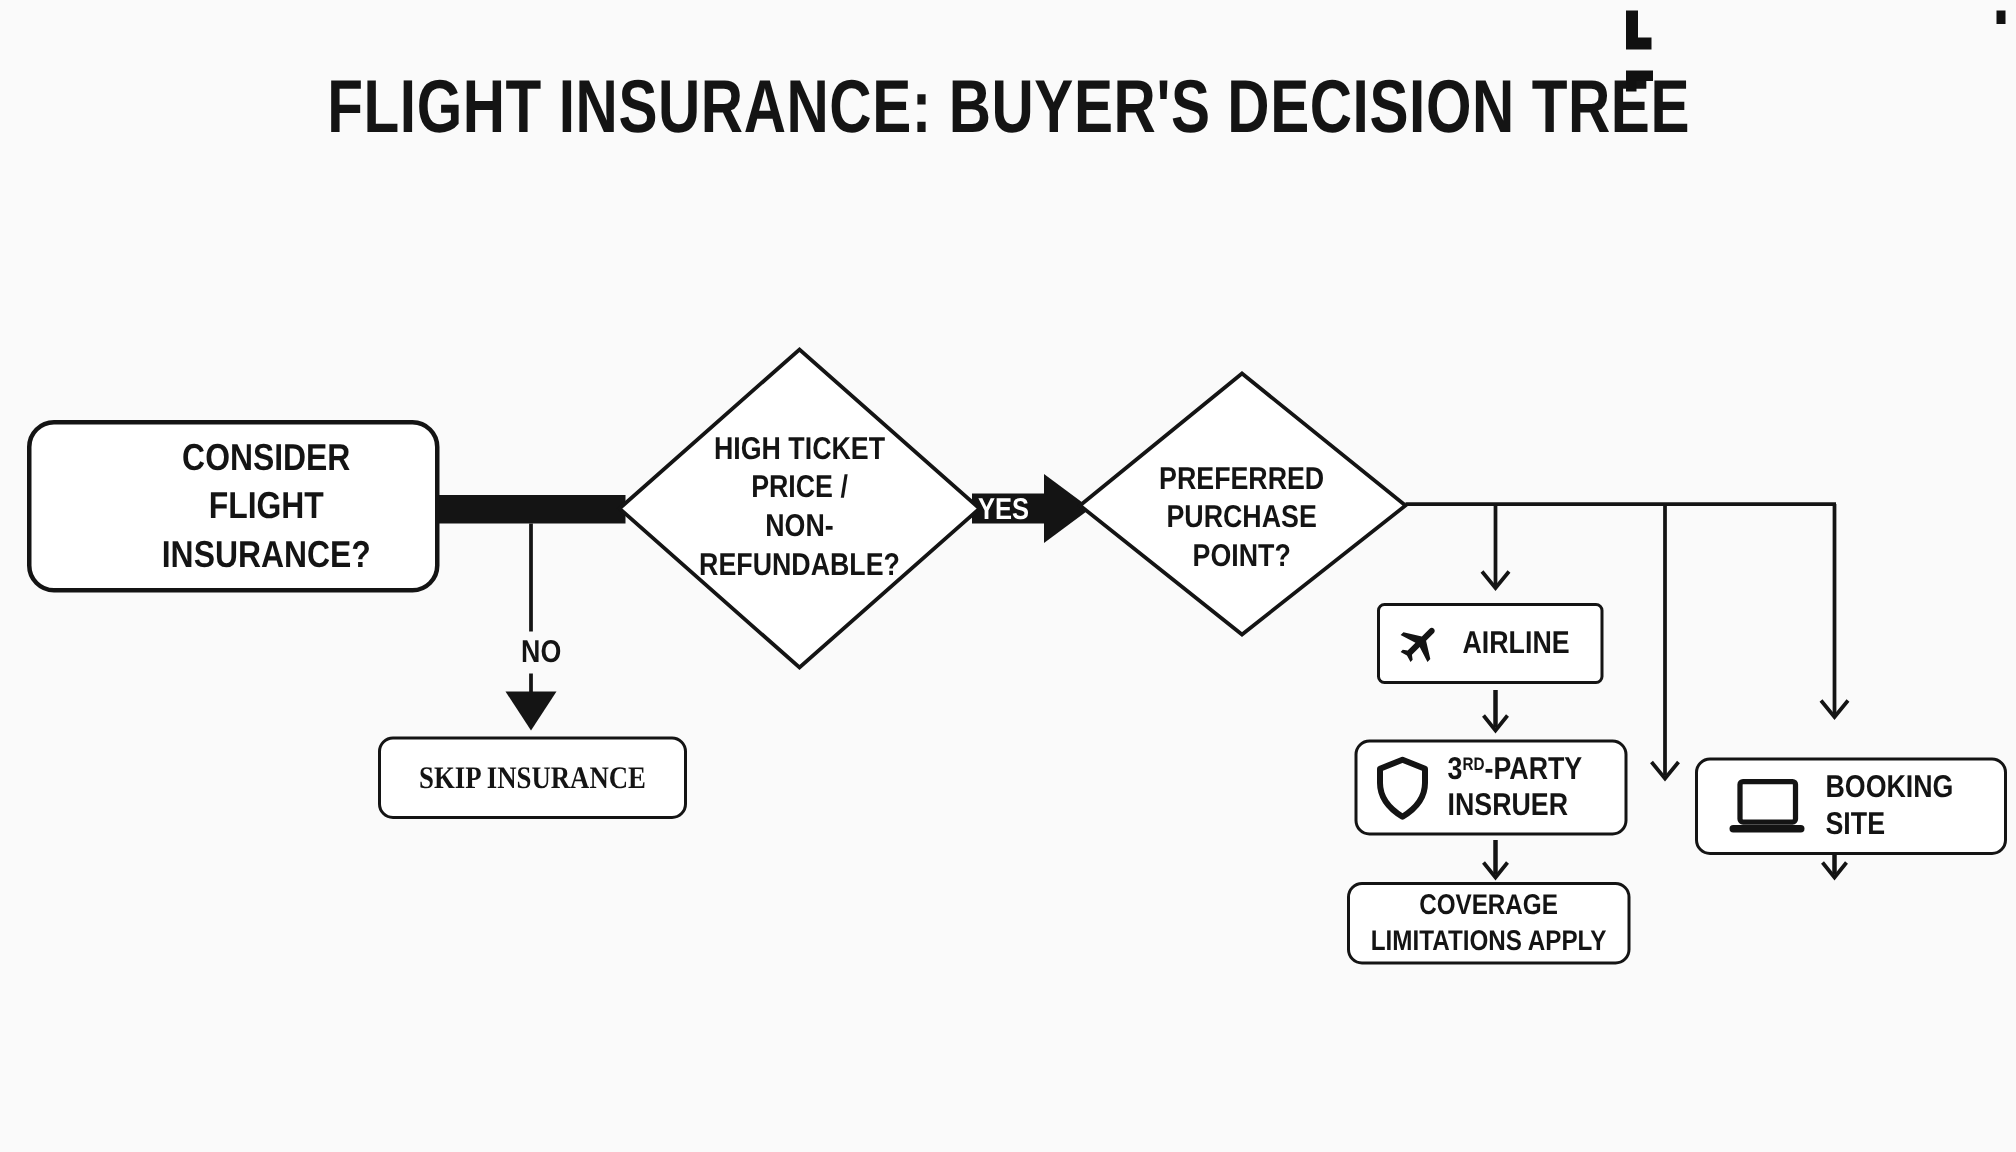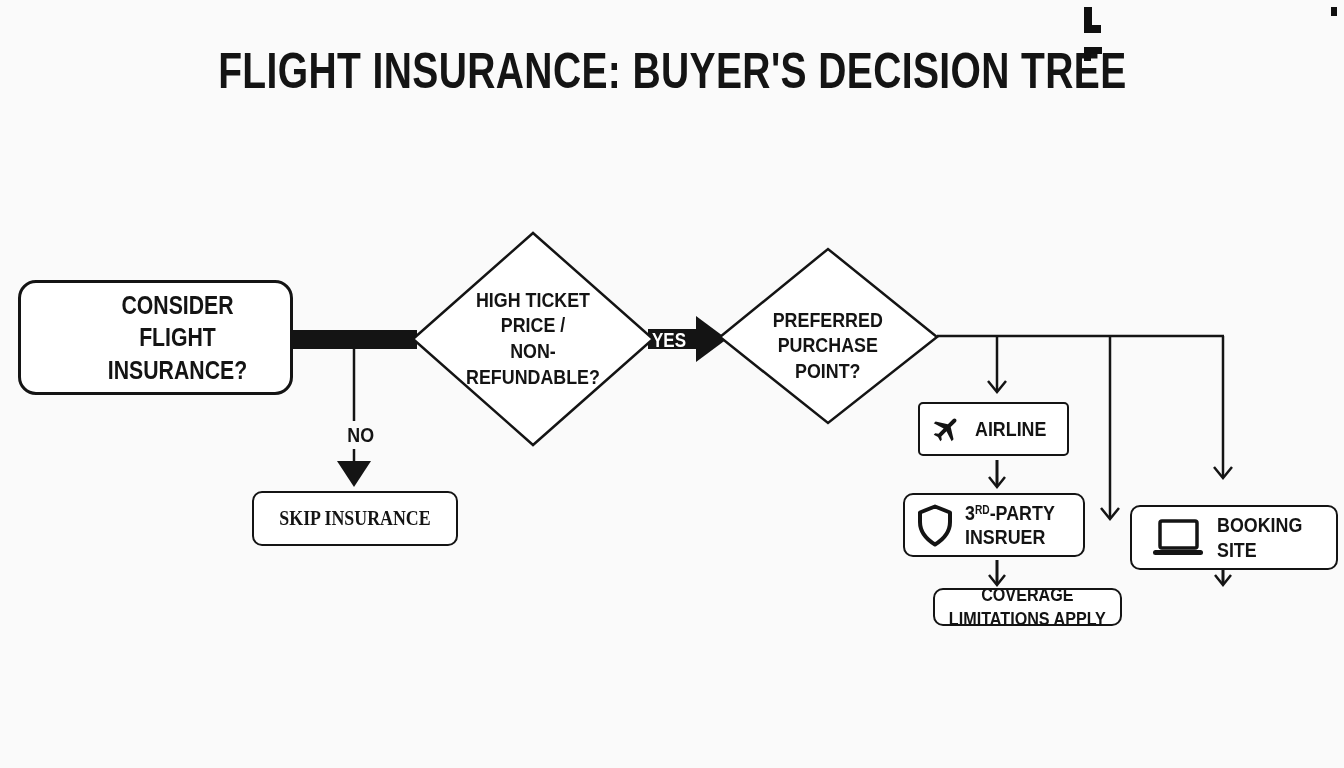--- a/index.html
+++ b/index.html
@@ -146,21 +146,21 @@
         </svg>
       </span>
       <span class="lines">
         <span><span>3</span><sup class="ord">RD</sup><span>-PARTY</span></span>
         <br>
         <span>INSRUER</span>
       </span>
     </div>
   </div>
 
-  <div class="box coverage-box" style="left:898px; top:588px; width:189px; height:38px;margin-left:35px;">
+  <div class="box coverage-box" style="left:898px; top:588px; width:189px; height:55px;">
     <div class="lines">
       <div>COVERAGE</div>
       <div>LIMITATIONS APPLY</div>
     </div>
   </div>
 
   <div class="box booking-box" style="left:1130px; top:493px; width:208px; height:65px;margin-top:12px;">
     <div class="icon-row">
       <span style="display:flex;">
         <svg width="54" height="42" viewBox="0 0 54 42">

